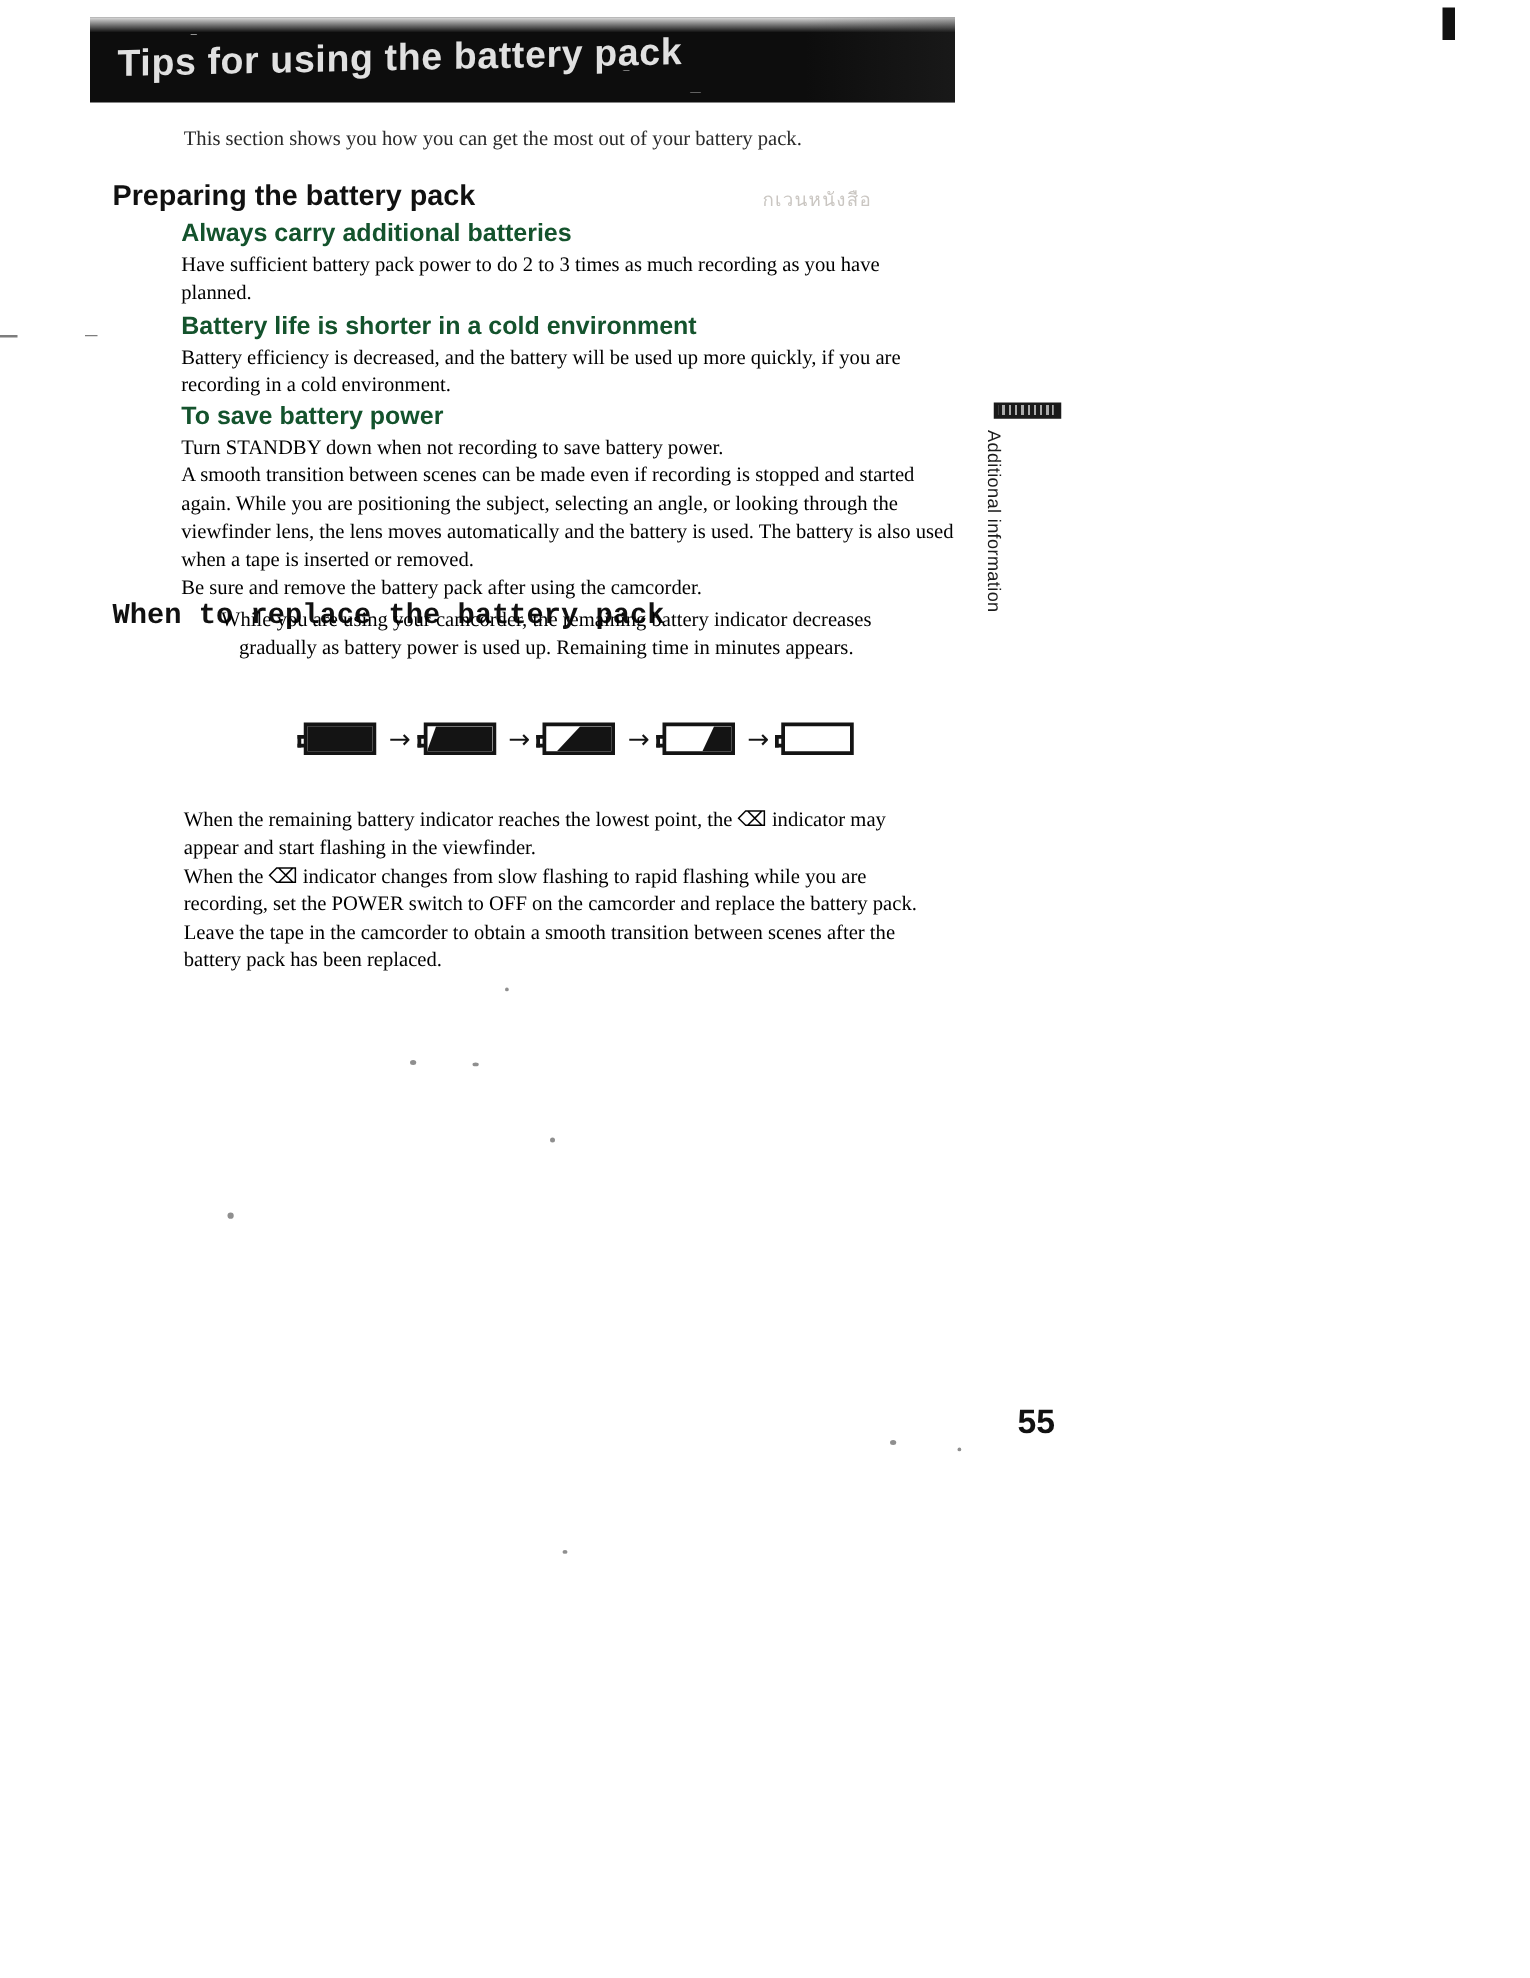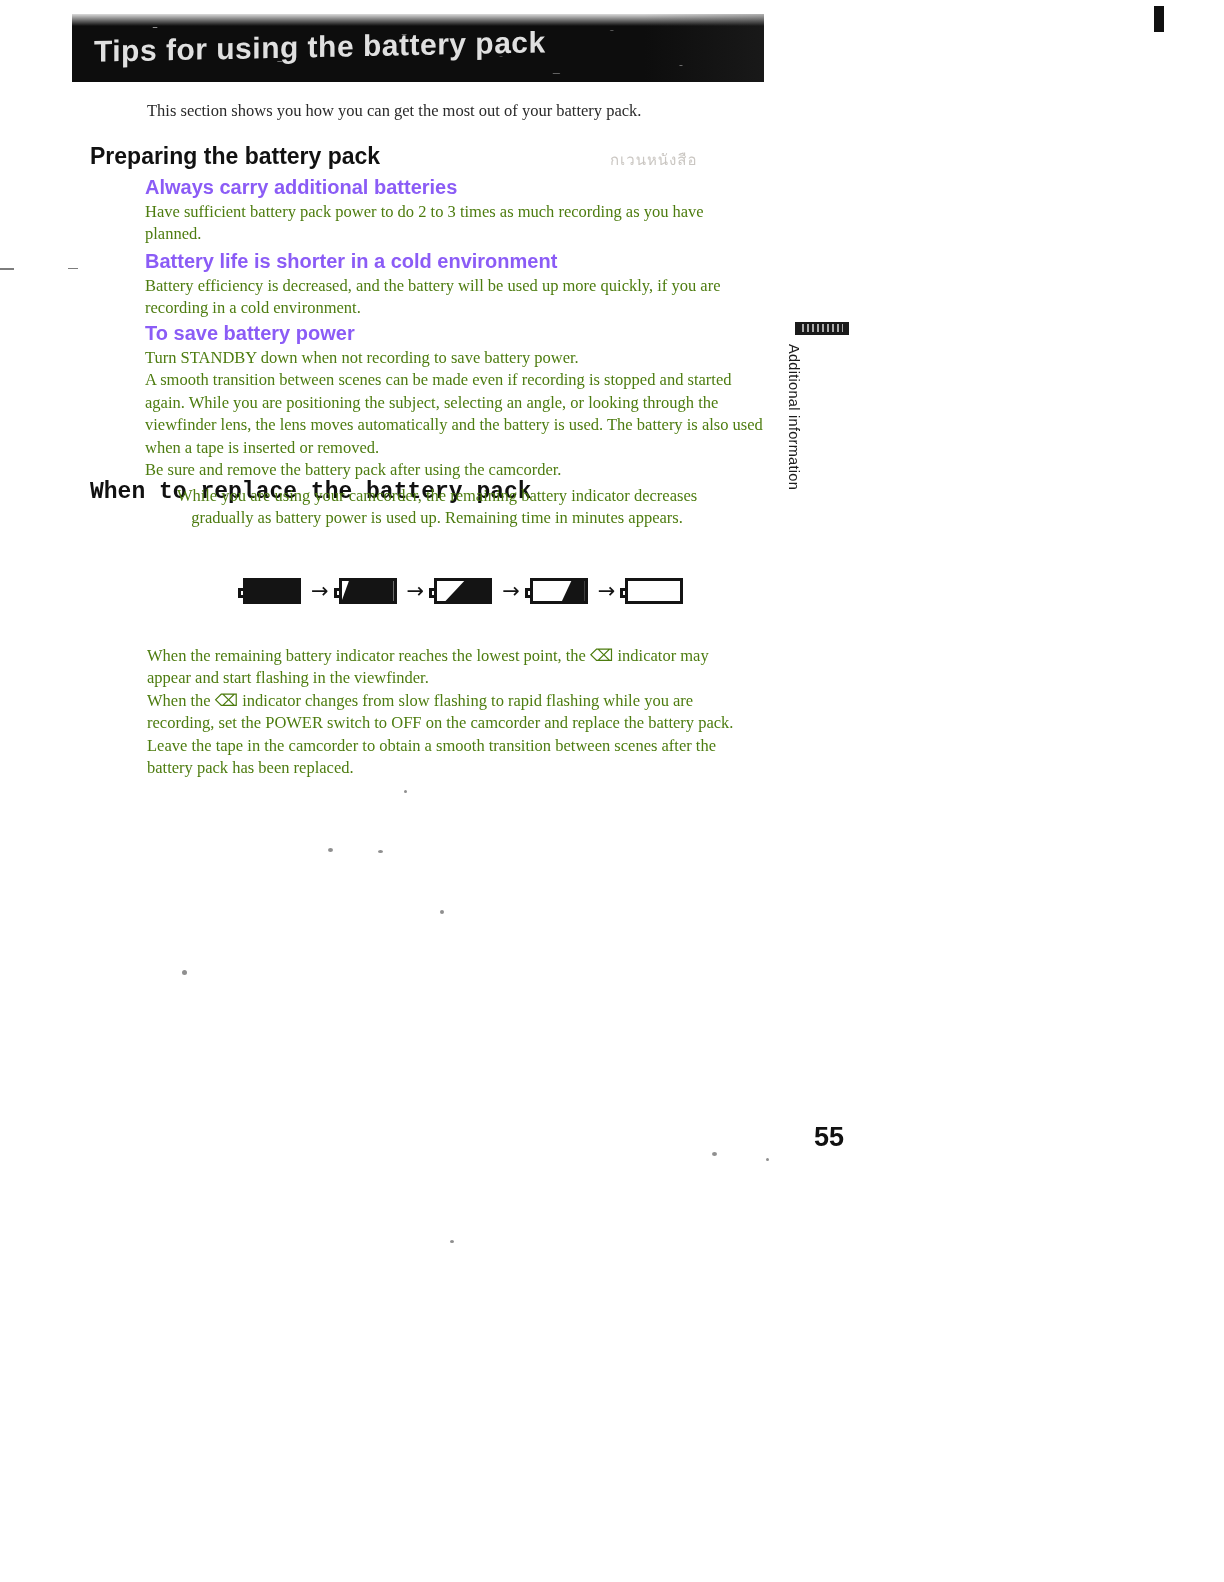--- a/index.html
+++ b/index.html
@@ -111,31 +111,31 @@
     opacity: 0.75;
     white-space: nowrap;
   }
 
   h2.sub {
     position: absolute;
     margin: 0;
     font-family: "Liberation Sans", sans-serif;
     font-size: 20px;
     font-weight: bold;
-    color: #8b5cf6;
+    color: #14532d;
   }
   #h-carry { left: 145px; top: 176px; }
   #h-cold  { left: 145px; top: 250px; }
   #h-save  { left: 145px; top: 322px; }
 
   .body-text {
     position: absolute;
     font-size: 16.5px;
     line-height: 1.36;
-    color: #4d7c0f;
+    color: #000000;
   }
   #p-carry { left: 145px; top: 201px; width: 615px; }
   #p-cold  { left: 145px; top: 275px; width: 615px; }
   #p-save  { left: 145px; top: 347px; width: 620px; }
   #p-replace-intro { left: 147px; top: 485px; width: 580px; text-align: center; }
   #p-replace-tail  { left: 147px; top: 645px; width: 600px; }
 
   .body-text p { margin: 0; }
 
   

